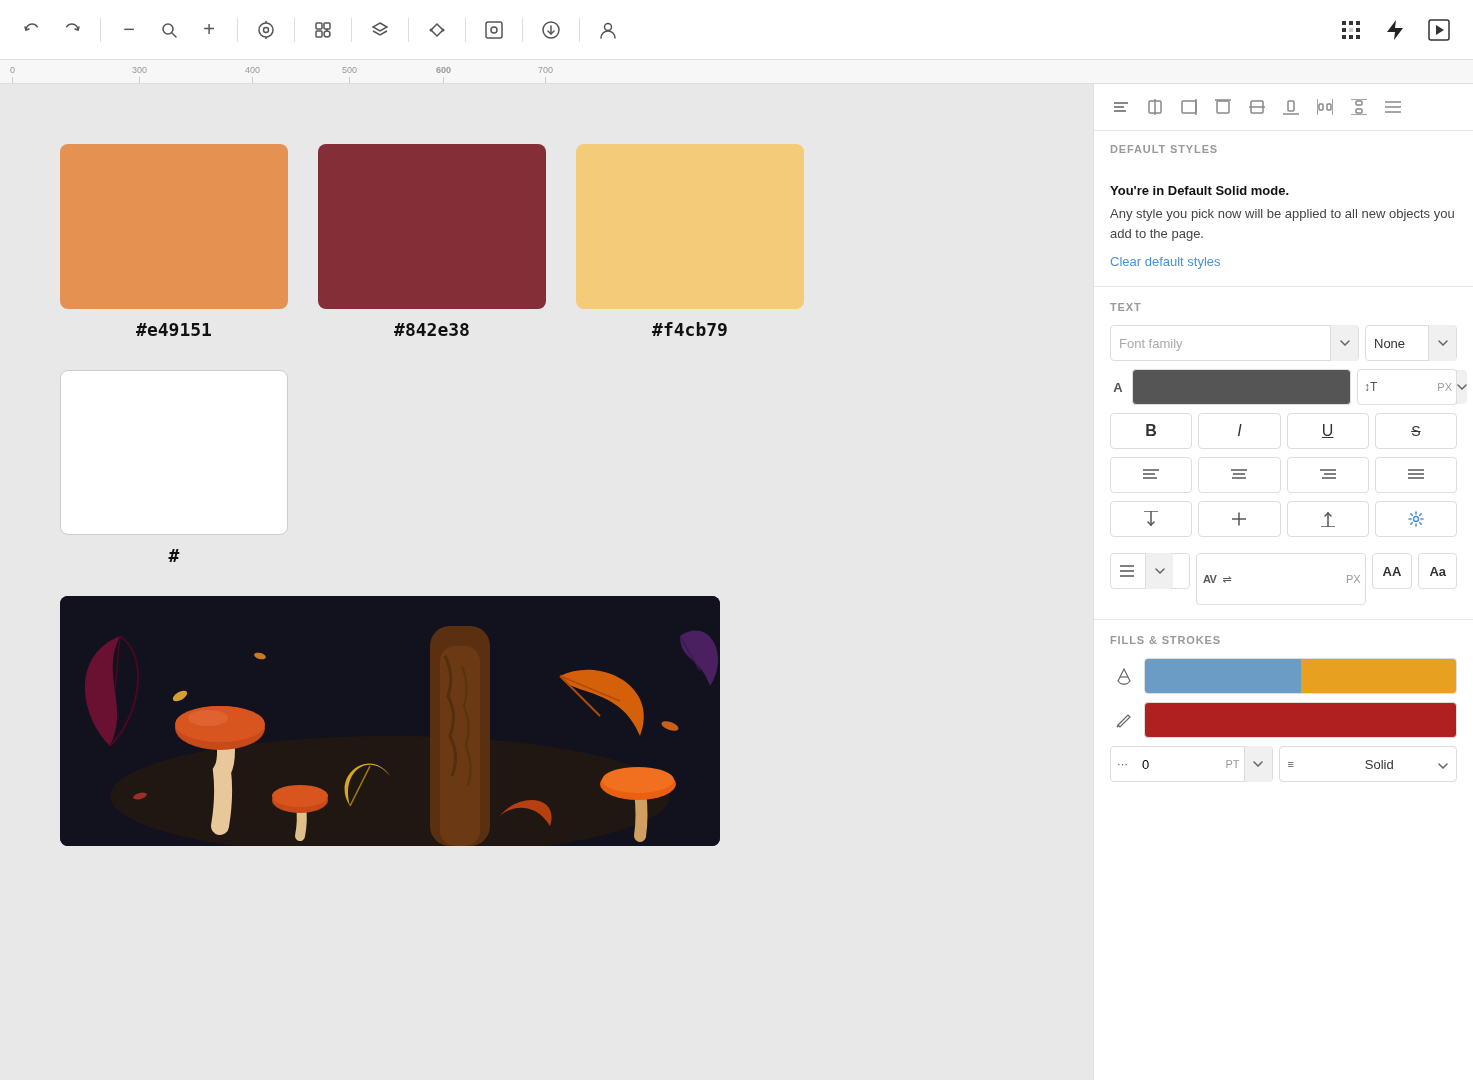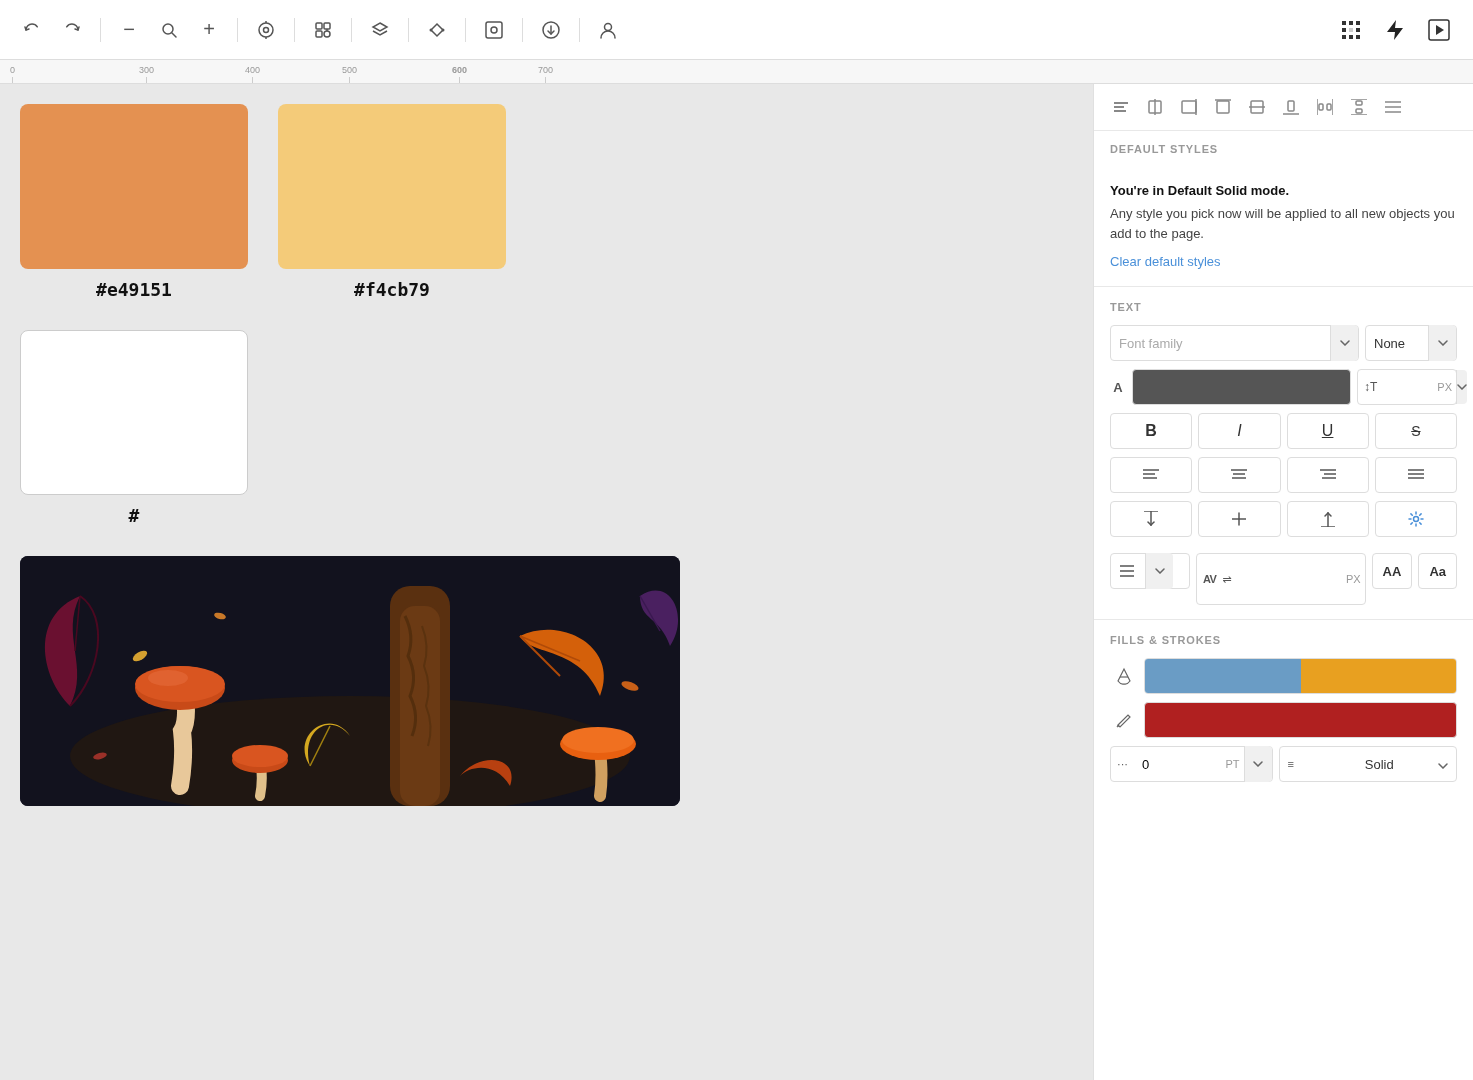--- a/index.html
+++ b/index.html
@@ -90,20 +90,21 @@
       flex: 1;
       overflow: hidden;
     }
 
     
     .canvas-area {
       flex: 1;
       background: #e8e8e8;
       position: relative;
       overflow: hidden;
+      padding: 40px;
     }
 
     
     .swatches-grid {
       display: flex;
       flex-direction: column;
       gap: 30px;
       padding: 20px;
     }
     .swatches-row {
@@ -660,52 +661,56 @@
     </div>
   </div>
 </div>
 
 <div class="ruler">
   <div class="ruler-content">
     <div class="ruler-mark" style="left: 10px;">
       <span>0</span>
       <div class="ruler-tick"></div>
     </div>
-    <div class="ruler-mark" style="left: 139px;">
+    <div class="ruler-mark" style="left: 132px;">
       <span>300</span>
       <div class="ruler-tick"></div>
     </div>
     <div class="ruler-mark" style="left: 245px;">
       <span>400</span>
       <div class="ruler-tick"></div>
     </div>
     <div class="ruler-mark" style="left: 342px;">
       <span>500</span>
       <div class="ruler-tick"></div>
     </div>
-    <div class="ruler-mark" style="left: 452px; font-weight: bold;">
+    <div class="ruler-mark" style="left: 436px; font-weight: bold;">
       <span>600</span>
       <div class="ruler-tick"></div>
     </div>
     <div class="ruler-mark" style="left: 538px;">
       <span>700</span>
       <div class="ruler-tick"></div>
     </div>
   </div>
 </div>
 
 <div class="main-area">
 
   <div class="canvas-area">
     <div class="swatches-grid">
 
       <div class="swatches-row">
         <div class="swatch-item">
           <div class="swatch-box" style="background:#e49151;"></div>
           <div class="swatch-label">#e49151</div>
+        </div>
+        <div class="swatch-item">
+          <div class="swatch-box" style="background:#842e38;"></div>
+          <div class="swatch-label">#842e38</div>
         </div>
         <div class="swatch-item">
           <div class="swatch-box" style="background:#f4cb79;"></div>
           <div class="swatch-label">#f4cb79</div>
         </div>
       </div>
 
       <div class="swatches-row">
         <div class="swatch-item">
           <div class="swatch-box white-border" style="background:#ffffff;"></div>

